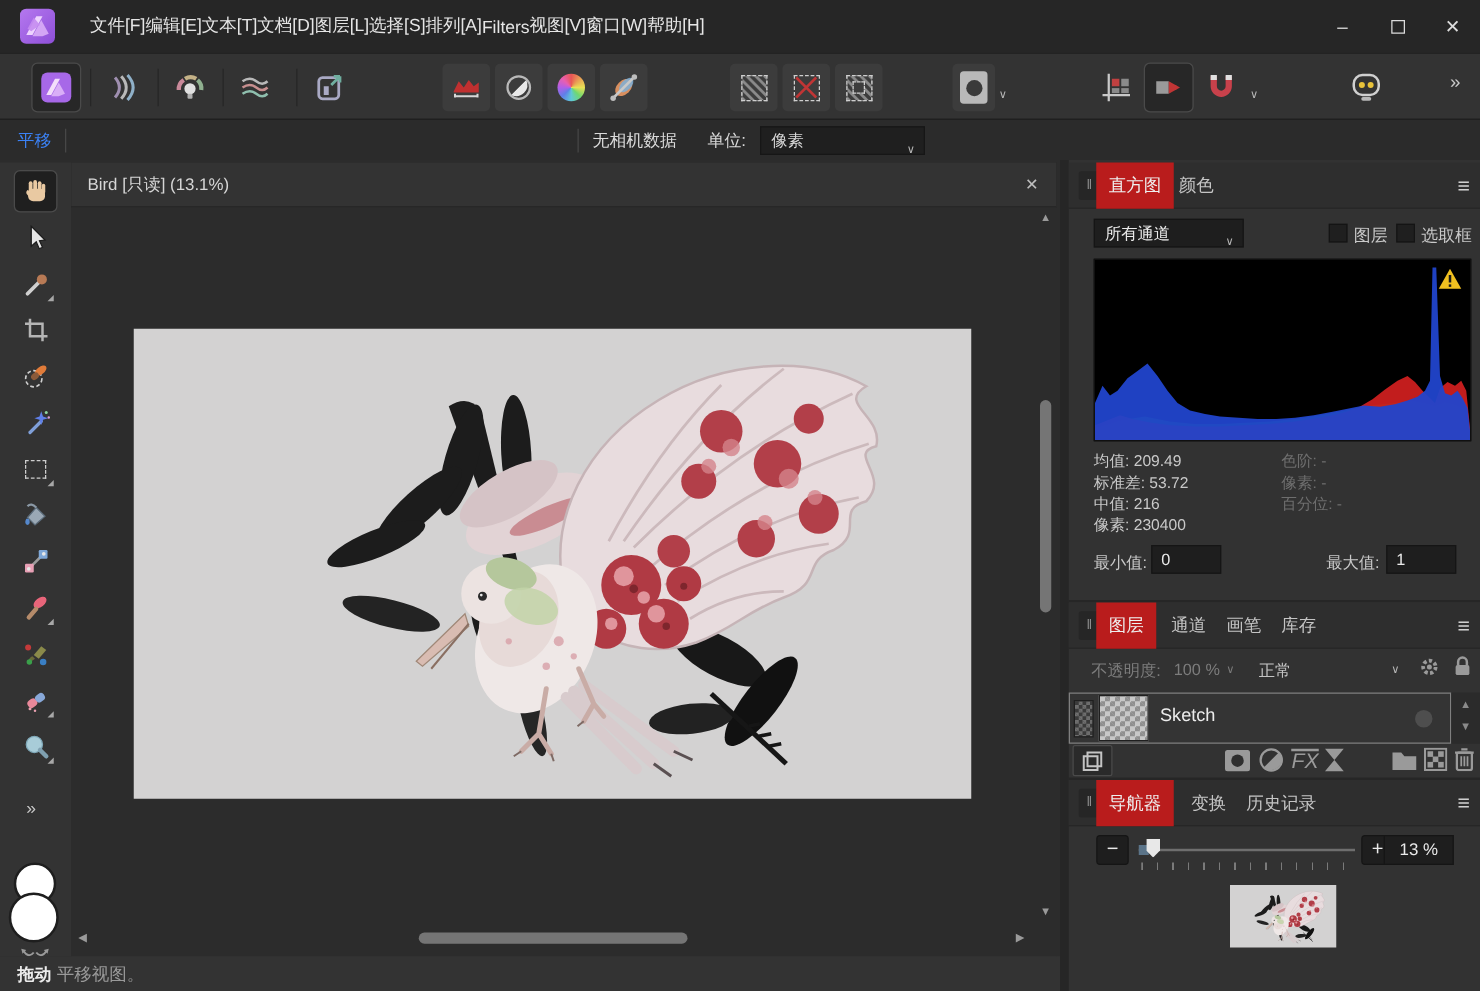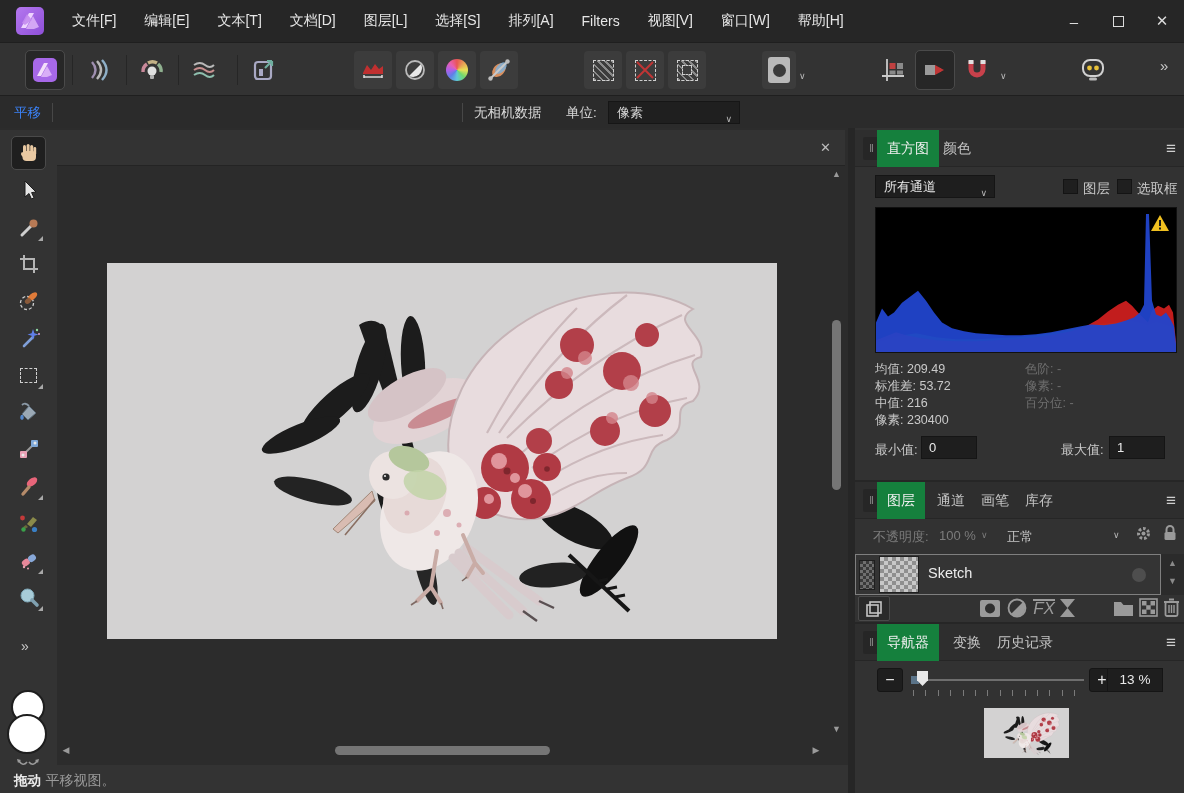--- a/index.html
+++ b/index.html
@@ -5,21 +5,21 @@
   * { margin:0; padding:0; box-sizing:border-box; }
   html,body { width:1184px; height:793px; overflow:hidden; background:#262626;
     font-family:"Liberation Sans", sans-serif; -webkit-font-smoothing:antialiased; }
   .abs { position:absolute; }
   #app { position:relative; width:1184px; height:793px; background:#2c2c2c; }
 
   
   #titlebar { left:0; top:0; width:1184px; height:42px; background:#262626; }
   #logo { left:16px; top:7px; width:28px; height:28px; border-radius:5px;
     background:linear-gradient(135deg,#b578ef,#8e4fd8); }
-  #menu { left:72px; top:0; height:42px; display:flex; gap:28px; align-items:center; }
+  #menu { left:72px; top:0; height:42px; display:flex; align-items:center; }
   .menu-item { color:#e6e6e6; font-size:14px; white-space:nowrap; cursor:default; }
   #win-controls { right:0; top:0; height:42px; display:flex; }
   .win-btn { width:44px; height:42px; display:flex; align-items:center; justify-content:center;
     color:#dcdcdc; font-size:15px; }
   .max-glyph { width:11px; height:11px; border:1.5px solid #dcdcdc; }
 
   
   #toolbar { left:0; top:42px; width:1184px; height:53px; background:#333333; border-top:1px solid #1f1f1f; }
   .tb-btn { top:8px; height:38px; width:38px; border-radius:4px; display:flex; align-items:center; justify-content:center; }
   .tb-sel { background:#272727; outline:1px solid #4a4a4a; }
@@ -61,21 +61,21 @@
   #statusbar { left:0; top:765px; width:848px; height:28px; background:#333333; }
   #statusbar b { color:#ececec; font-weight:bold; font-size:13.5px; }
   #statusbar span.desc { color:#9a9a9a; font-size:14px; }
 
   
   #rightcol { left:848px; top:128px; width:336px; height:665px; background:#323232; border-left:7px solid #262626; }
   .panel-header { position:relative; height:37px; background:#2e2e2e; border-bottom:1px solid #262626; }
   .grip { position:absolute; left:8px; top:7px; width:18px; height:23px; background:#262626; border-radius:2px;
     color:#8f8f8f; font-size:11px; text-align:center; line-height:23px; letter-spacing:1px; }
   .ptab { position:absolute; top:0; height:37px; line-height:37px; font-size:14px; color:#c4c4c4; padding:0 10px; }
-  .ptab-sel { background:#15803d; color:#efefef; }
+  .ptab-sel { background:#b91c1c; color:#efefef; }
   .hamburger { position:absolute; right:8px; top:0; line-height:37px; color:#cfcfcf; font-size:17px; }
   .chk { width:15px; height:15px; background:#1f1f1f; border:1px solid #141414; }
   .chk-label { color:#c9c9c9; font-size:13.5px; }
   .dark-input { background:#1e1e1e; border:1px solid #151515; color:#eaeaea; font-size:13px; }
   .stat { font-size:12.5px; color:#c9c9c9; white-space:nowrap; }
   .stat-dim { color:#6e6e6e; }
   .gray-label { color:#7c7c7c; font-size:13px; }
   .layer-checker { background-color:#c8c8c8;
     background-image:linear-gradient(45deg,#8f8f8f 25%,transparent 25%,transparent 75%,#8f8f8f 75%),
       linear-gradient(45deg,#8f8f8f 25%,transparent 25%,transparent 75%,#8f8f8f 75%);
@@ -372,20 +372,21 @@
     <div class="abs" style="left:7px;top:584px;width:40px;height:40px;border-radius:50%;background:#ffffff;border:2px solid #1e1e1e;"></div>
     <svg class="abs" style="left:16px;top:628px" width="24" height="12" viewBox="0 0 24 12">
       <path d="M3 3 q4 6 8 1 M21 3 q-4 6 -8 1" stroke="#9a9a9a" stroke-width="1.6" fill="none"></path>
       <polygon points="1,1 5,2 2,5" fill="#9a9a9a"></polygon>
         <polygon points="23,1 19,2 22,5" fill="#9a9a9a"></polygon>
     </svg>
   </div>
 
   <div id="doctab-row" class="abs">
     <div id="doctab" class="abs">
+      <span id="doctab-title">Bird [只读] (13.1%)</span>
       <span id="doctab-close">✕</span>
     </div>
   </div>
 
   <div id="viewport" class="abs">
     <div id="canvas-page" class="abs">
       <svg width="670" height="376" viewBox="0 0 670 376">
         <defs>
         <g id="birdart">
 

